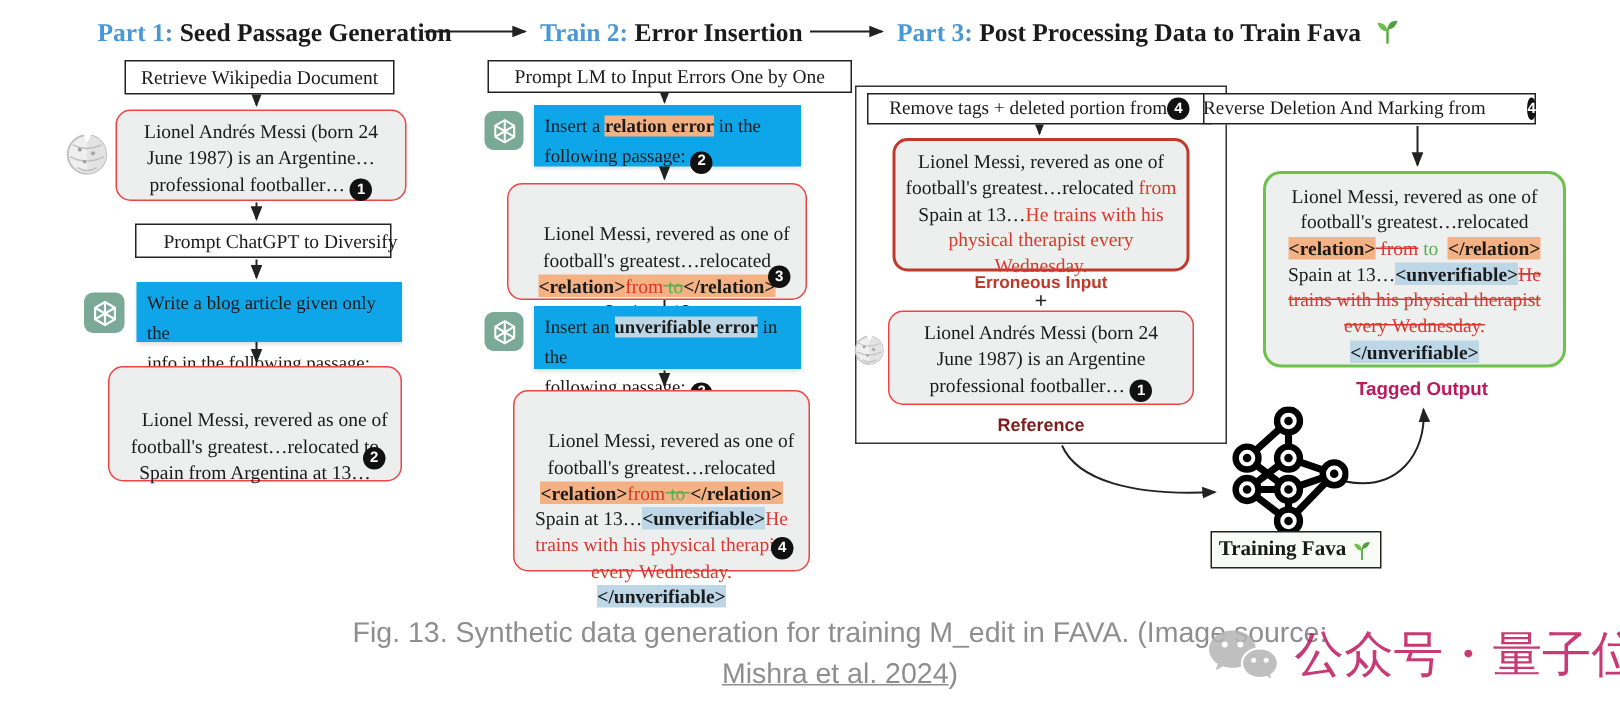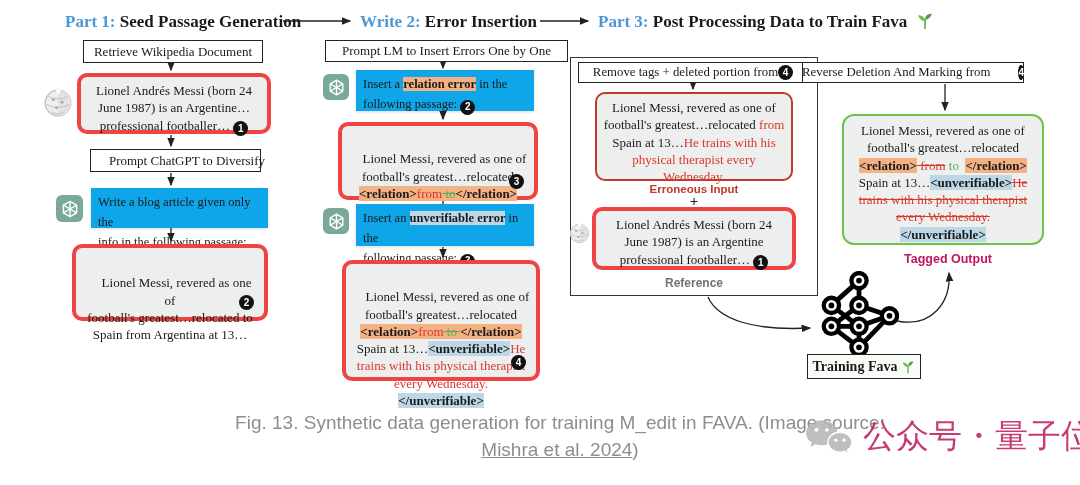--- a/index.html
+++ b/index.html
@@ -3,21 +3,21 @@
 <meta charset="utf-8">
 <style>
   html,body{margin:0;padding:0;background:#fff;}
   .canvas{position:relative;width:1080px;height:485px;background:#fff;overflow:hidden;
           font-family:"Liberation Serif",serif;color:#1a1a1a;margin-left:20px;}
   .overlay{position:absolute;left:0;top:0;width:1080px;height:485px;pointer-events:none;}
   .part-header{position:absolute;font-weight:bold;font-size:17px;white-space:nowrap;}
   .part-label{color:#4a97d6;}
   .white-box{position:absolute;background:#fff;border:1.4px solid #222;display:flex;
              align-items:center;justify-content:center;font-size:13px;white-space:nowrap;box-sizing:border-box;}
-  .gray-box{position:absolute;background:#edefee;border:4px solid #ef4444;border-radius:10px;
+  .gray-box{position:absolute;background:#edefee;border:1px solid #ef4444;border-radius:10px;
             text-align:center;box-sizing:border-box;padding:5px 6px;}
   .passage{font-size:13px;line-height:1.33;white-space:pre-wrap;}
   .prompt-box{position:absolute;background:#0ea5e9;box-shadow:0 1px 3px rgba(0,0,0,.15);
               font-size:12.5px;line-height:1.6;padding:4px 7px;text-align:left;box-sizing:border-box;white-space:pre-wrap;}
   .badge{display:inline-flex;align-items:center;justify-content:center;width:15px;height:15px;
          border-radius:50%;background:#111;color:#fff;font-size:10px;font-weight:bold;
          font-family:"Liberation Sans",sans-serif;vertical-align:-2px;line-height:1;}
   .corner-badge{position:absolute;right:10px;bottom:7px;}
   .b{font-weight:bold;}
   .bg-rel{background:#f4b183;}
@@ -129,25 +129,25 @@
 info in the following passage: </span><span class="badge">1</span></div>
 
   <div class="gray-box passage" style="left:52px;top:244px;width:196px;height:77px;padding-top:9px;">
     <span><span>Lionel Messi, revered as one of
 football's greatest…relocated to
 Spain from Argentina at 13…</span></span>
     <span class="badge corner-badge">2</span>
   </div>
 
   <div class="part-header" style="left:340px;top:12px;">
-    <span class="part-label">Write 2:</span>
+    <span class="part-label">Train 2:</span>
     <span>Error Insertion</span>
   </div>
 
-  <div class="white-box" style="left:305px;top:40px;width:243px;height:22px;">Prompt LM to Insert Errors One by One</div>
+  <div class="white-box" style="left:305px;top:40px;width:243px;height:22px;">Prompt LM to Input Errors One by One</div>
 
   <span class="gpt-icon" style="left:303px;top:74px;width:26px;height:26px;">
     <svg width="21" height="21" viewBox="0 0 40 40">
         <use href="#gpt-knot"></use>
       </svg>
   </span>
   <div class="prompt-box" style="left:336px;top:70px;width:178px;height:41px;"><span>Insert a </span><span class="bg-rel b">relation error</span><span> in the
 following passage: </span><span class="badge">2</span></div>
 
   <div class="gray-box passage" style="left:318px;top:122px;width:200px;height:78px;padding-top:7px;">
@@ -206,21 +206,21 @@
 
   <span style="position:absolute;left:548px;top:222px;">
     <svg width="23" height="23" viewBox="0 0 40 40">
         <use href="#wiki-globe"></use>
       </svg>
   </span>
   <div class="gray-box passage" style="left:572px;top:207px;width:204px;height:63px;"><span>Lionel Andrés Messi (born 24
 June 1987) is an Argentine
 professional footballer… </span><span class="badge">1</span></div>
 
-  <div class="mini-label" style="left:550px;width:248px;top:276px;color:#737373;">Reference</div>
+  <div class="mini-label" style="left:550px;width:248px;top:276px;color:#7f1d1d;">Reference</div>
 
   <div class="white-box" style="left:782px;top:62px;width:222px;height:21px;font-size:12.8px;gap:28px;">
       <span>Reverse Deletion And Marking from </span>
       <span class="badge">4</span>
     </div>
 
   <div class="tag-box passage" style="left:822px;top:114px;width:202px;height:131px;"><span>Lionel Messi, revered as one of
 football's greatest…relocated
 </span><span class="bg-rel b">&lt;relation&gt;</span><span class="seg-red-s"> from</span><span class="seg-green"> to </span><span> </span><span class="bg-rel b">&lt;/relation&gt;</span><span>
 Spain at 13…</span><span class="bg-unv b">&lt;unverifiable&gt;</span><span class="seg-red-s">He

